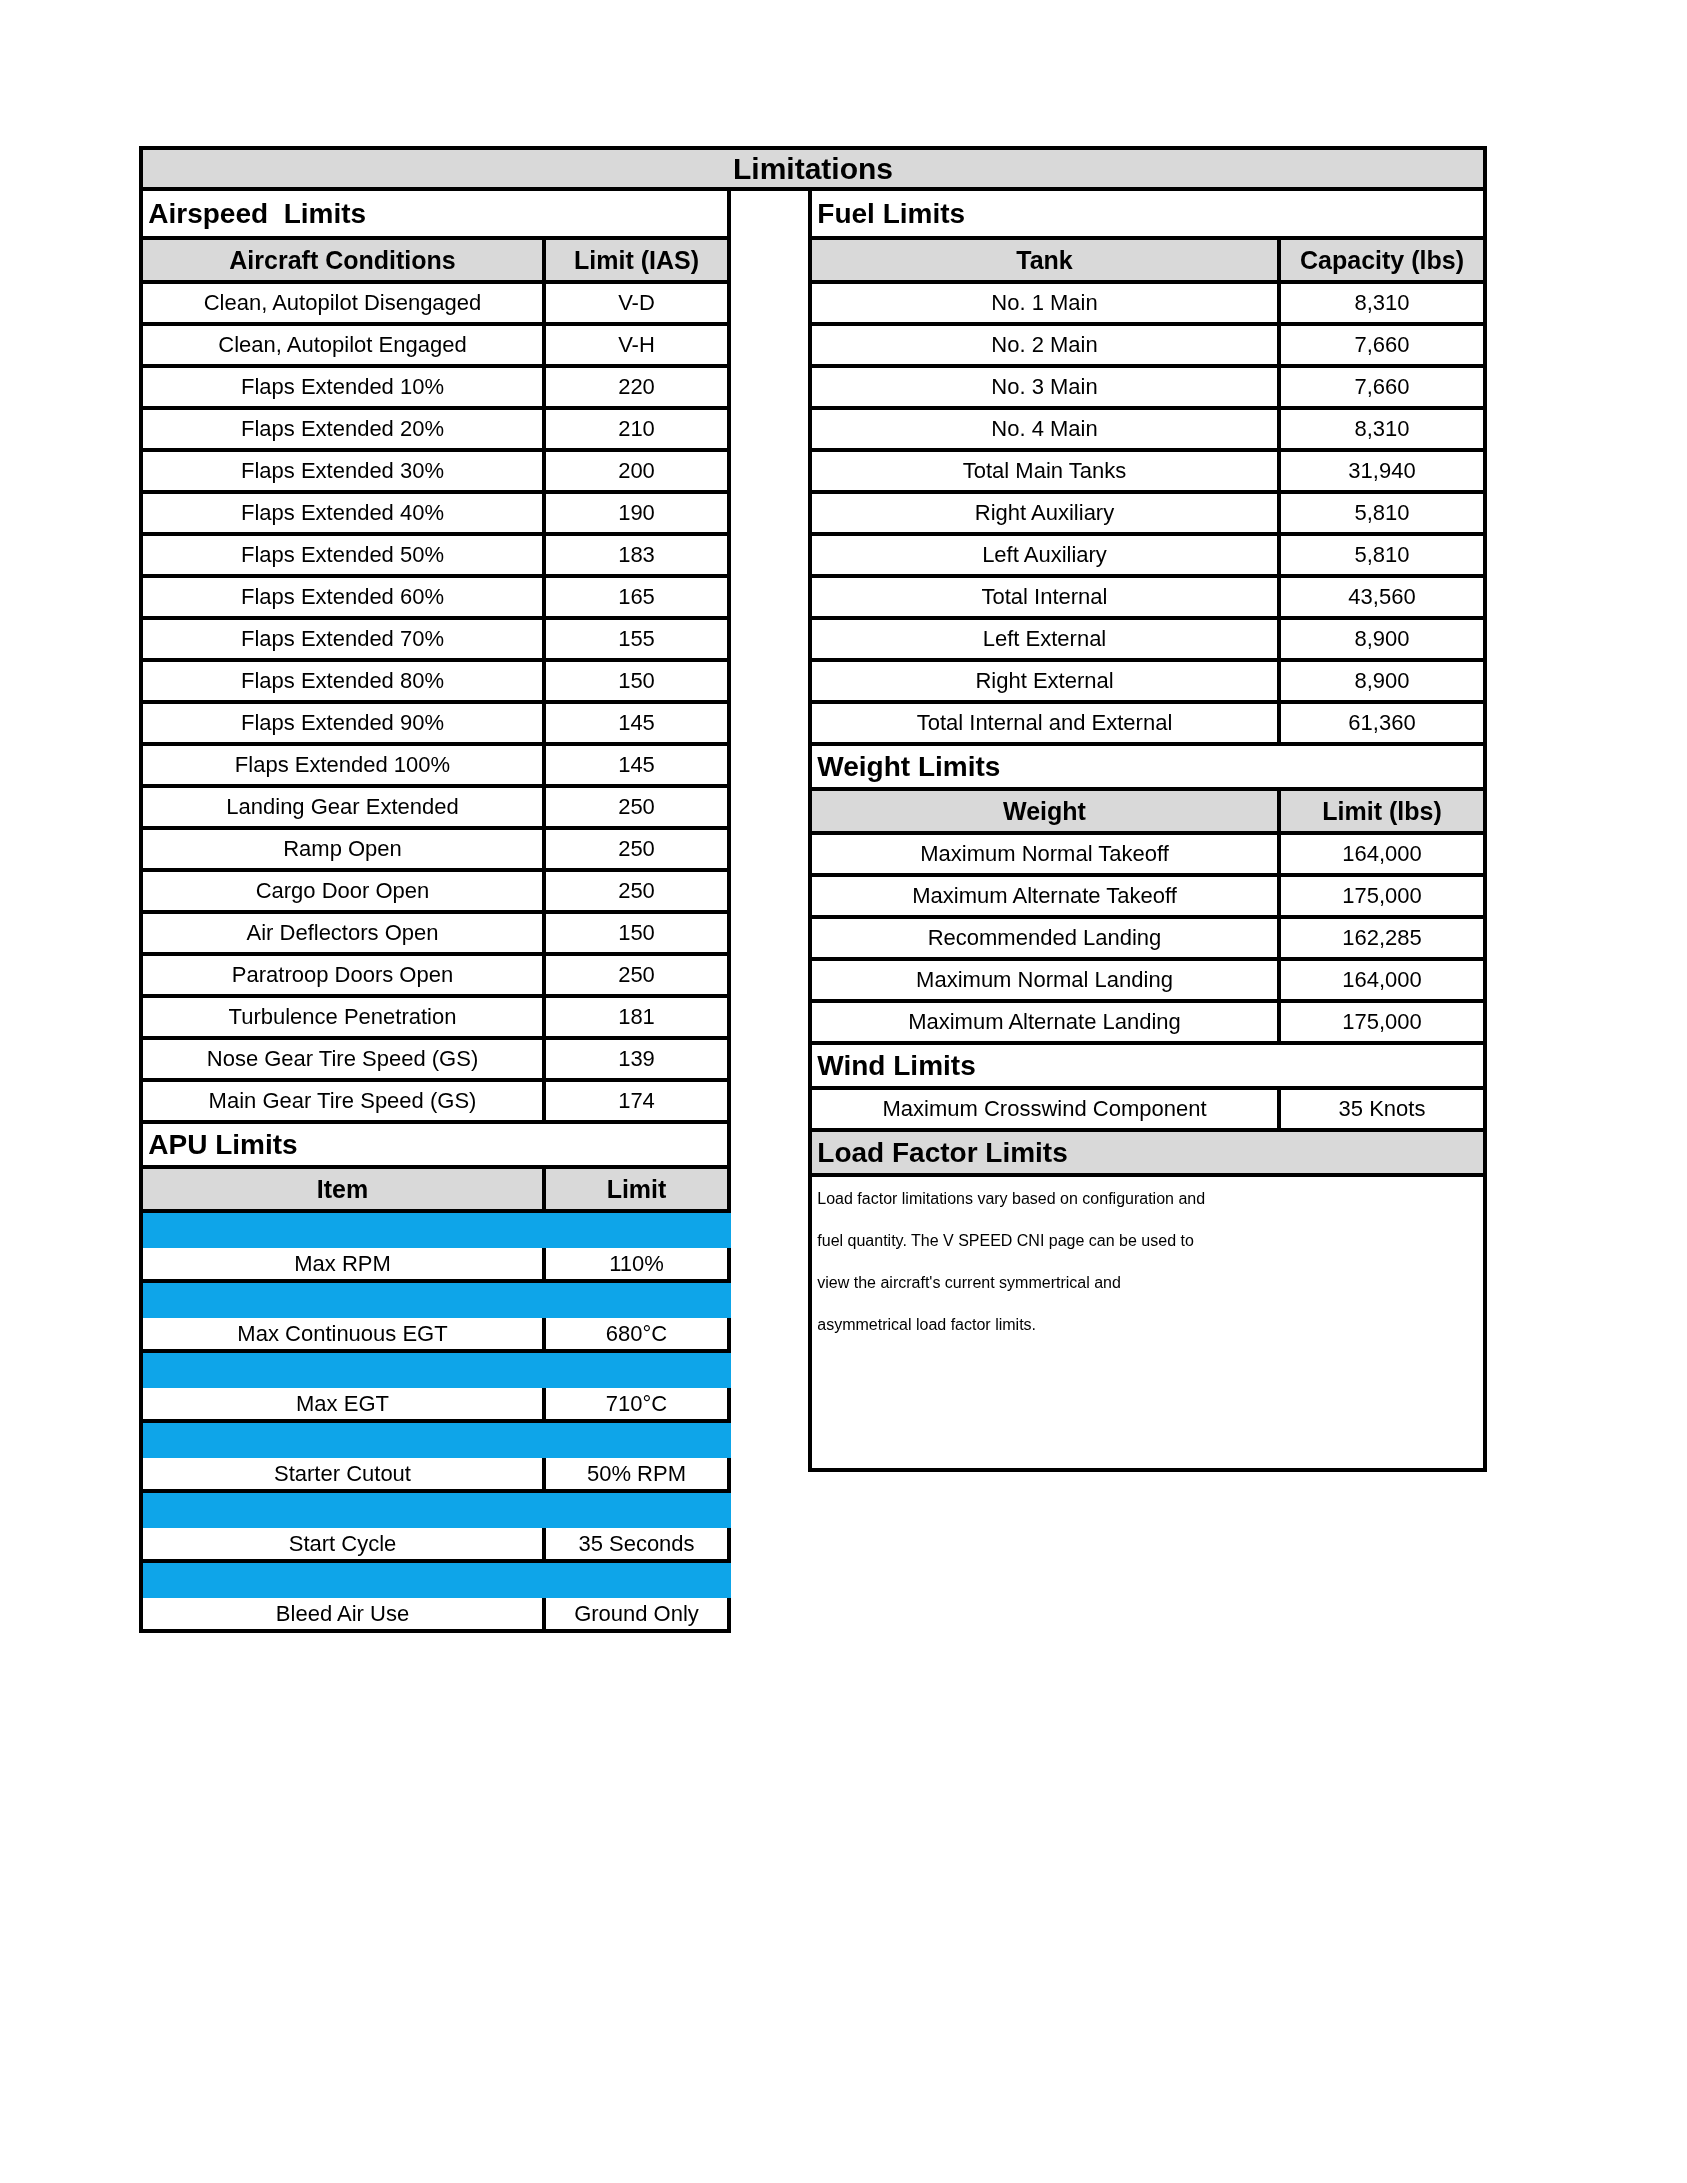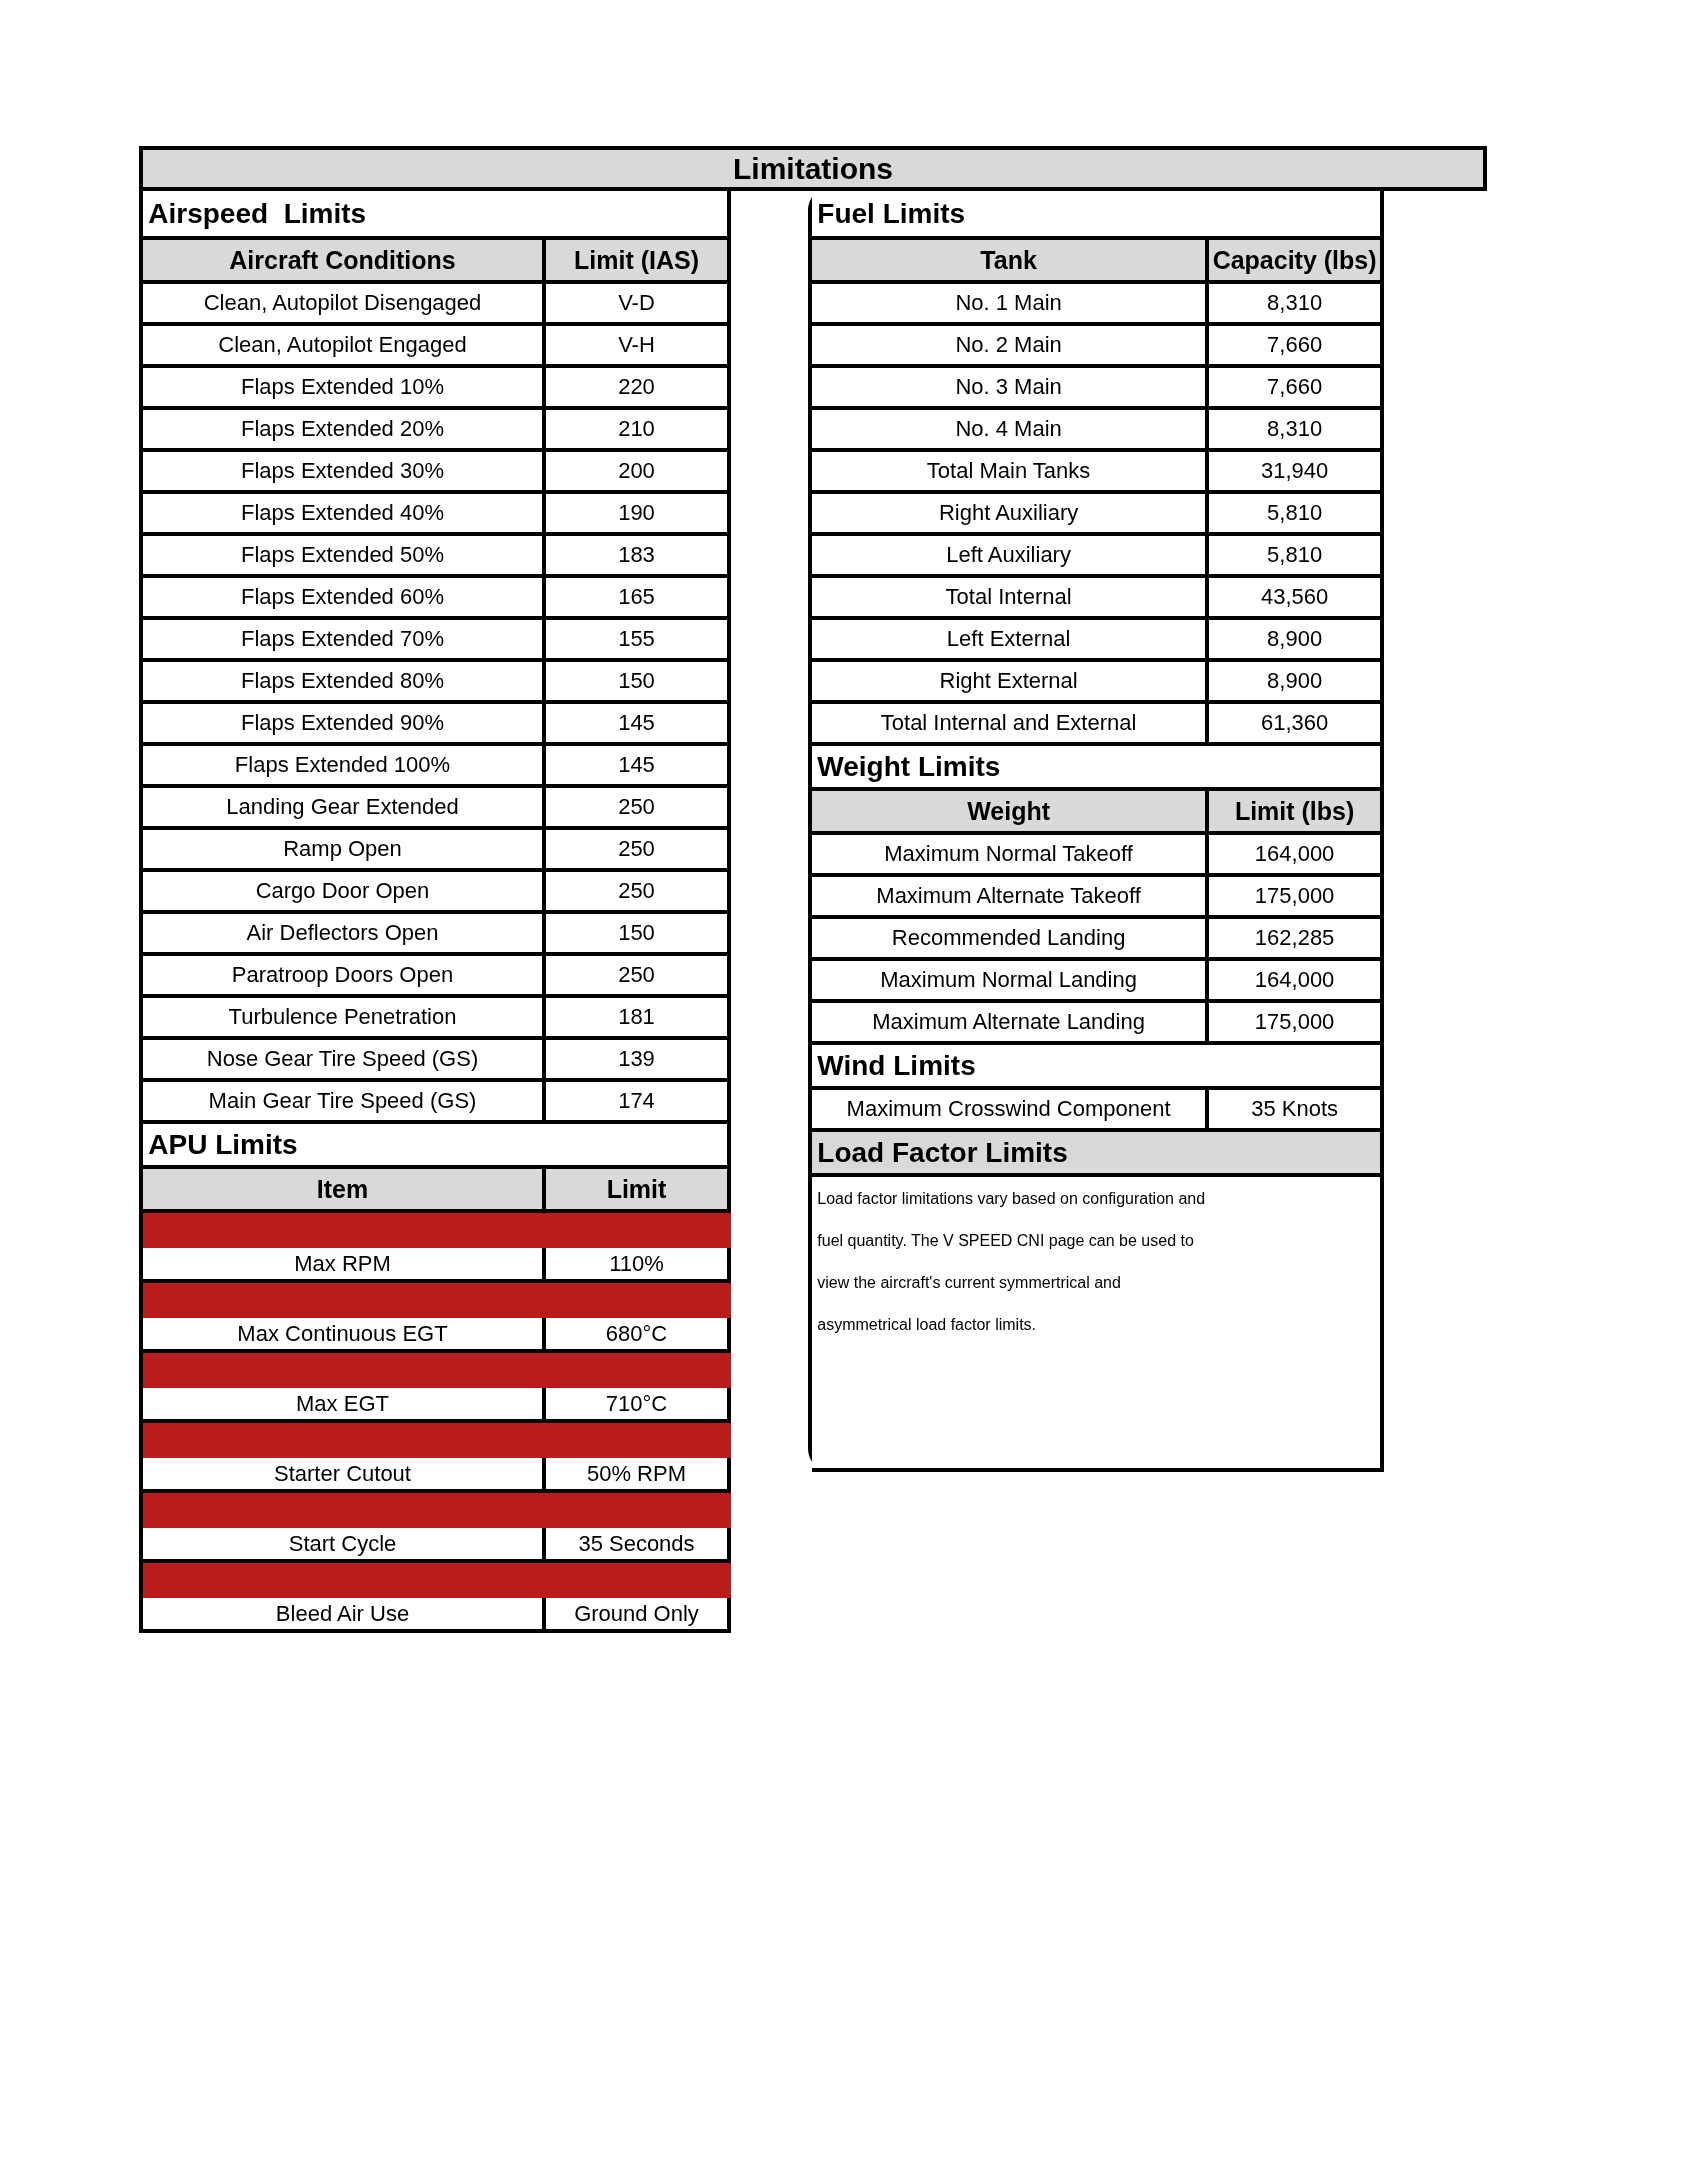--- a/index.html
+++ b/index.html
@@ -11,23 +11,23 @@
     font-family: "Liberation Sans", sans-serif;
     color: #000;
   }
   .sheet { position: absolute; left: 139px; top: 146px; width: 1348px; }
   .title-bar {
     height: 45px; border: 4px solid var(--bd); background: var(--hdr-bg);
     display: flex; align-items: center; justify-content: center;
     font-size: 30px; font-weight: bold;
   }
   .cols { display: flex; margin-top: -4px; align-items: flex-start; }
-  .tbl { border-top: 4px solid var(--bd); border-left: 4px solid var(--bd); background: #b91c1c; }
+  .tbl { border-top: 4px solid var(--bd); border-left: 4px solid var(--bd); background: #0ea5e9; }
   .tbl-left  { width: 592px; }
-  .tbl-right { width: 576px; border-radius: 23px; }
+  .tbl-right { width: 679px; }
   .gap { width: 77px; }
   .row { display: flex; }
   .cell {
     border-right: 4px solid var(--bd); border-bottom: 4px solid var(--bd);
     display: flex; align-items: center; justify-content: center;
     font-size: 22px; text-align: center; background: #fff;
   }
   .c1l { width: 403px; } .c2l { width: 185px; }
   .c1r { width: 469px; text-align: center; } .c2r { width: 206px; }
   .fl  { width: 588px; } .fr  { width: 675px; }

